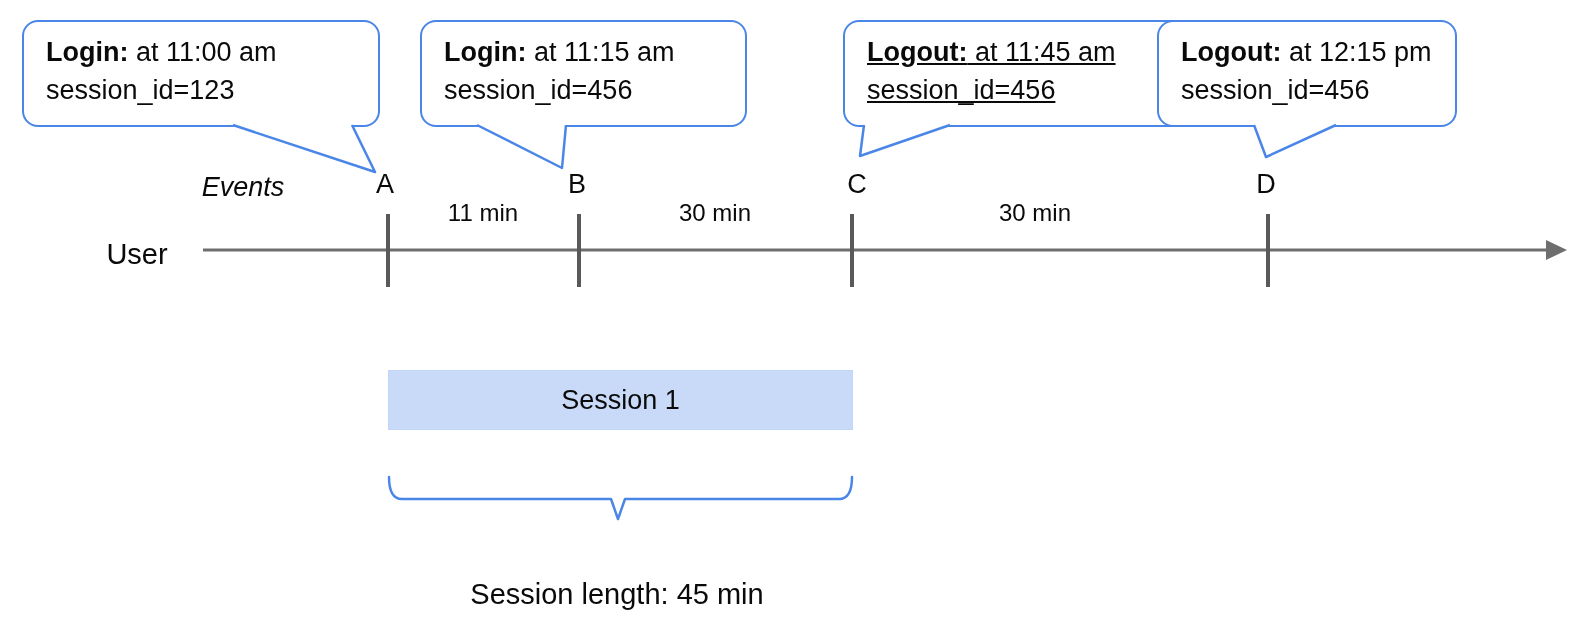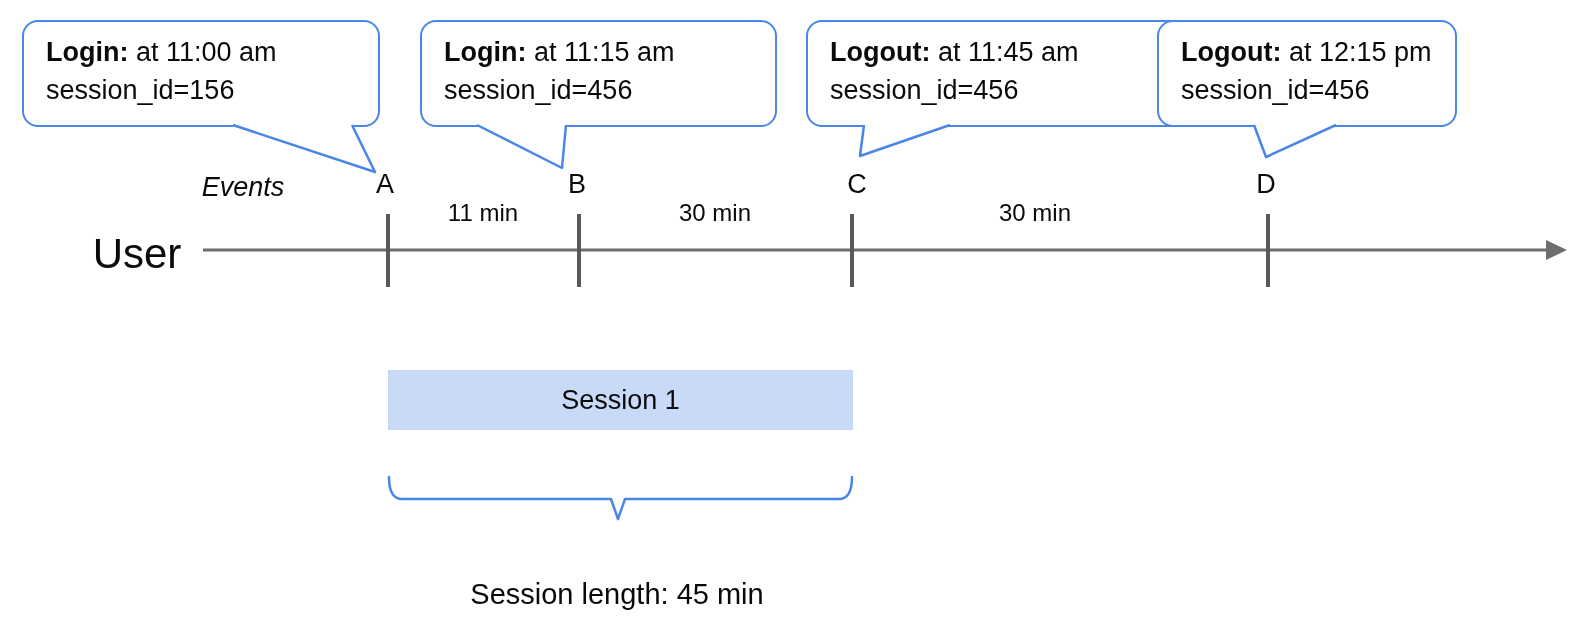--- a/index.html
+++ b/index.html
@@ -17,43 +17,43 @@
   .callout{
     position:absolute;top:20px;height:107px;box-sizing:border-box;
     background:#ffffff;border:2.5px solid var(--accent_blue);border-radius:16px;
     padding:11px 22px;font-size:27px;line-height:38px;white-space:nowrap;
   }
   .callout b{font-weight:bold;}
   .label{position:absolute;transform:translate(-50%,-50%);white-space:nowrap;}
   .marker-label{font-size:27px;}
   .interval-label{font-size:24px;}
   .events-label{font-size:27px;}
-  .user-label{font-size:42px;}
+  .user-label{font-size:29px;}
   .session-box{
     position:absolute;left:388px;top:370px;width:465px;height:60px;box-sizing:border-box;
     background:var(--session_fill);border:1px solid #c3d5f6;
     display:flex;align-items:center;justify-content:center;font-size:27px;
   }
   .session-length{font-size:29px;}
   .svg-layer{position:absolute;left:0;top:0;width:1574px;height:630px;pointer-events:none;}
 </style>
 </head>
 <body>
 
 <div class="canvas">
 
   <div class="callout" style="left:22px;width:358px;">
     <div><b>Login:</b><span> at 11:00 am</span></div>
-    <div>session_id=156</div>
+    <div>session_id=123</div>
   </div>
-  <div class="callout" style="left:420px;width:357px;">
+  <div class="callout" style="left:420px;width:327px;">
     <div><b>Login:</b><span> at 11:15 am</span></div>
     <div>session_id=456</div>
   </div>
-  <div class="callout" style="left:806px;width:395px;">
+  <div class="callout" style="left:843px;width:395px;text-decoration:underline;">
     <div><b>Logout:</b><span> at 11:45 am</span></div>
     <div>session_id=456</div>
   </div>
   <div class="callout" style="left:1157px;width:300px;">
     <div><b>Logout:</b><span> at 12:15 pm</span></div>
     <div>session_id=456</div>
   </div>
 
   <div class="label events-label" style="left:243px;top:187px;font-style:italic;">Events</div>
   <div class="label marker-label" style="left:385px;top:184px;">A</div>

